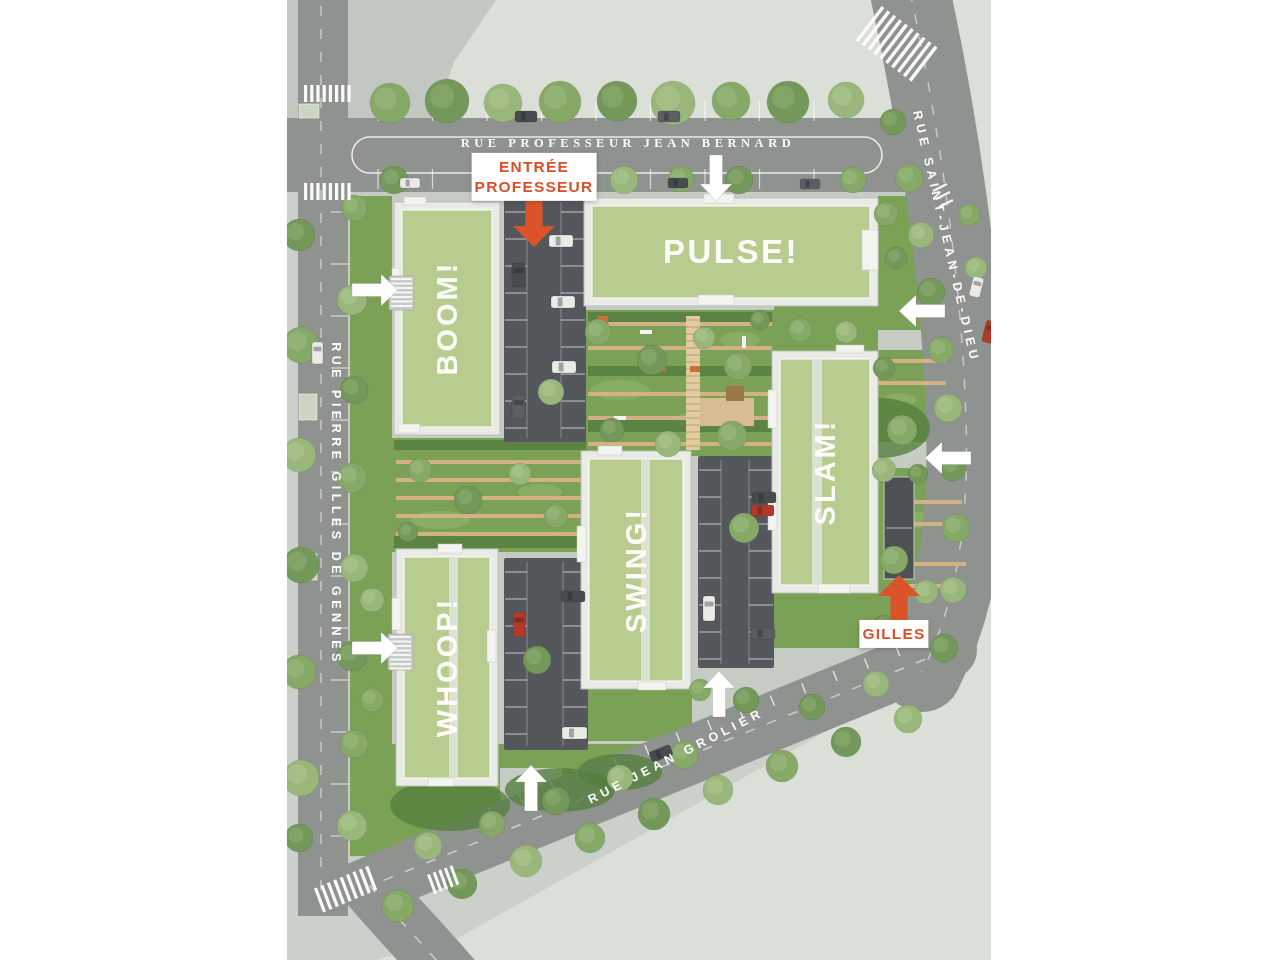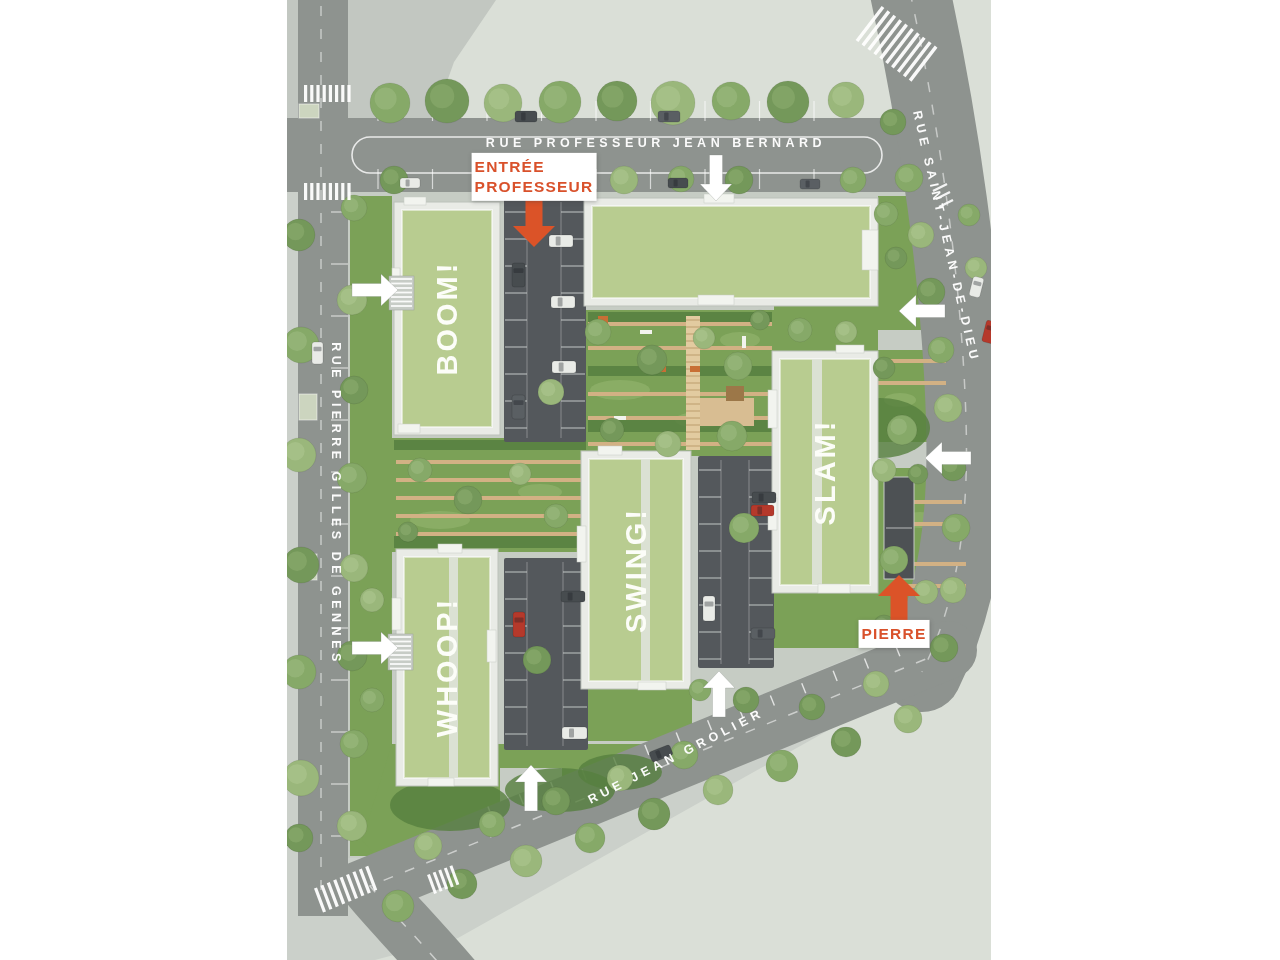--- a/index.html
+++ b/index.html
@@ -5,21 +5,21 @@
   html,body{margin:0;padding:0;background:#ffffff;}
   .stage{position:relative;width:1280px;height:960px;background:#ffffff;overflow:hidden;
          font-family:"Liberation Sans",sans-serif;}
   #plan-svg{position:absolute;left:0;top:0;width:1280px;height:960px;}
   .labels{position:absolute;left:0;top:0;width:1280px;height:960px;pointer-events:none;}
   .lbl{position:absolute;white-space:nowrap;}
   .street-label{color:rgba(255,255,255,.96);font-weight:bold;font-size:12.5px;letter-spacing:4.5px;}
   .building-label{color:#fcfdf8;font-weight:bold;font-size:29px;letter-spacing:3px;}
   .building-label.big{font-size:33px;letter-spacing:2.5px;}
   .anno{background:#ffffff;color:#D9512B;font-weight:bold;font-size:15.5px;letter-spacing:1.2px;
-        line-height:1.3;padding:4px 3px;box-shadow:0 1px 4px rgba(60,60,60,.35);}
+        line-height:1.3;padding:4px 3px;text-align:center;box-shadow:0 1px 4px rgba(60,60,60,.35);}
 </style>
 </head>
 <body>
 
 <div class="stage">
   <svg id="plan-svg" viewBox="0 0 1280 960">
       <defs>
         <clipPath id="clipPlan">
           <rect x="287" y="0" width="704" height="960"></rect>
         </clipPath>
@@ -779,31 +779,32 @@
           <path d="M -6.5 23 L -6.5 -6 L -16 -6 L 0 -23 L 16 -6 L 6.5 -6 L 6.5 23 Z" transform="translate(531 788) rotate(0)" fill="#fff" stroke="rgba(120,128,120,.25)" stroke-width="1"></path>
         </g>
         <g>
           <path d="M -8.5 26 L -8.5 -5 L -21 -5 L 0 -26 L 21 -5 L 8.5 -5 L 8.5 26 Z" transform="translate(534 221) rotate(180)" fill="#DB5328" stroke="rgba(0,0,0,0)" stroke-width="1"></path>
           <path d="M -8.5 26 L -8.5 -5 L -21 -5 L 0 -26 L 21 -5 L 8.5 -5 L 8.5 26 Z" transform="translate(899 601) rotate(0)" fill="#DB5328" stroke="rgba(0,0,0,0)" stroke-width="1"></path>
         </g>
       </g>
     </svg>
 
   <div class="labels">
-    <div class="lbl street-label" style="left:656px;top:143px;transform:translate(-50%,-50%);">RUE PROFESSEUR JEAN BERNARD</div>
+    <div class="lbl street-label" style="left:628px;top:143px;transform:translate(-50%,-50%);font-family:Liberation Serif, serif;">RUE PROFESSEUR JEAN BERNARD</div>
     <div class="lbl street-label" style="left:946px;top:237px;transform:translate(-50%,-50%) rotate(77deg);">RUE SAINT-JEAN-DE-DIEU</div>
     <div class="lbl street-label" style="left:336px;top:504px;transform:translate(-50%,-50%) rotate(90deg);">RUE PIERRE GILLES DE GENNES</div>
     <div class="lbl street-label" style="left:676px;top:756px;transform:translate(-50%,-50%) rotate(-27deg);">RUE JEAN GROLIER</div>
 
     <div class="lbl building-label" style="left:447px;top:318px;transform:translate(-50%,-50%) rotate(-90deg);">BOOM!</div>
+    <div class="lbl building-label big" style="left:731px;top:252px;transform:translate(-50%,-50%);">PULSE!</div>
     <div class="lbl building-label" style="left:825px;top:472px;transform:translate(-50%,-50%) rotate(-90deg);">SLAM!</div>
     <div class="lbl building-label" style="left:636px;top:570px;transform:translate(-50%,-50%) rotate(-90deg);">SWING!</div>
     <div class="lbl building-label" style="left:447px;top:667px;transform:translate(-50%,-50%) rotate(-90deg);">WHOOP!</div>
 
     <div class="lbl anno" style="left:534px;top:177px;transform:translate(-50%,-50%);">
       <div>ENTRÉE</div>
       <div>PROFESSEUR</div>
     </div>
     <div class="lbl anno" style="left:894px;top:634px;transform:translate(-50%,-50%);">
-      <div>PIERRE</div>
+      <div>GILLES</div>
     </div>
   </div>
 </div>
 
 </body></html>

